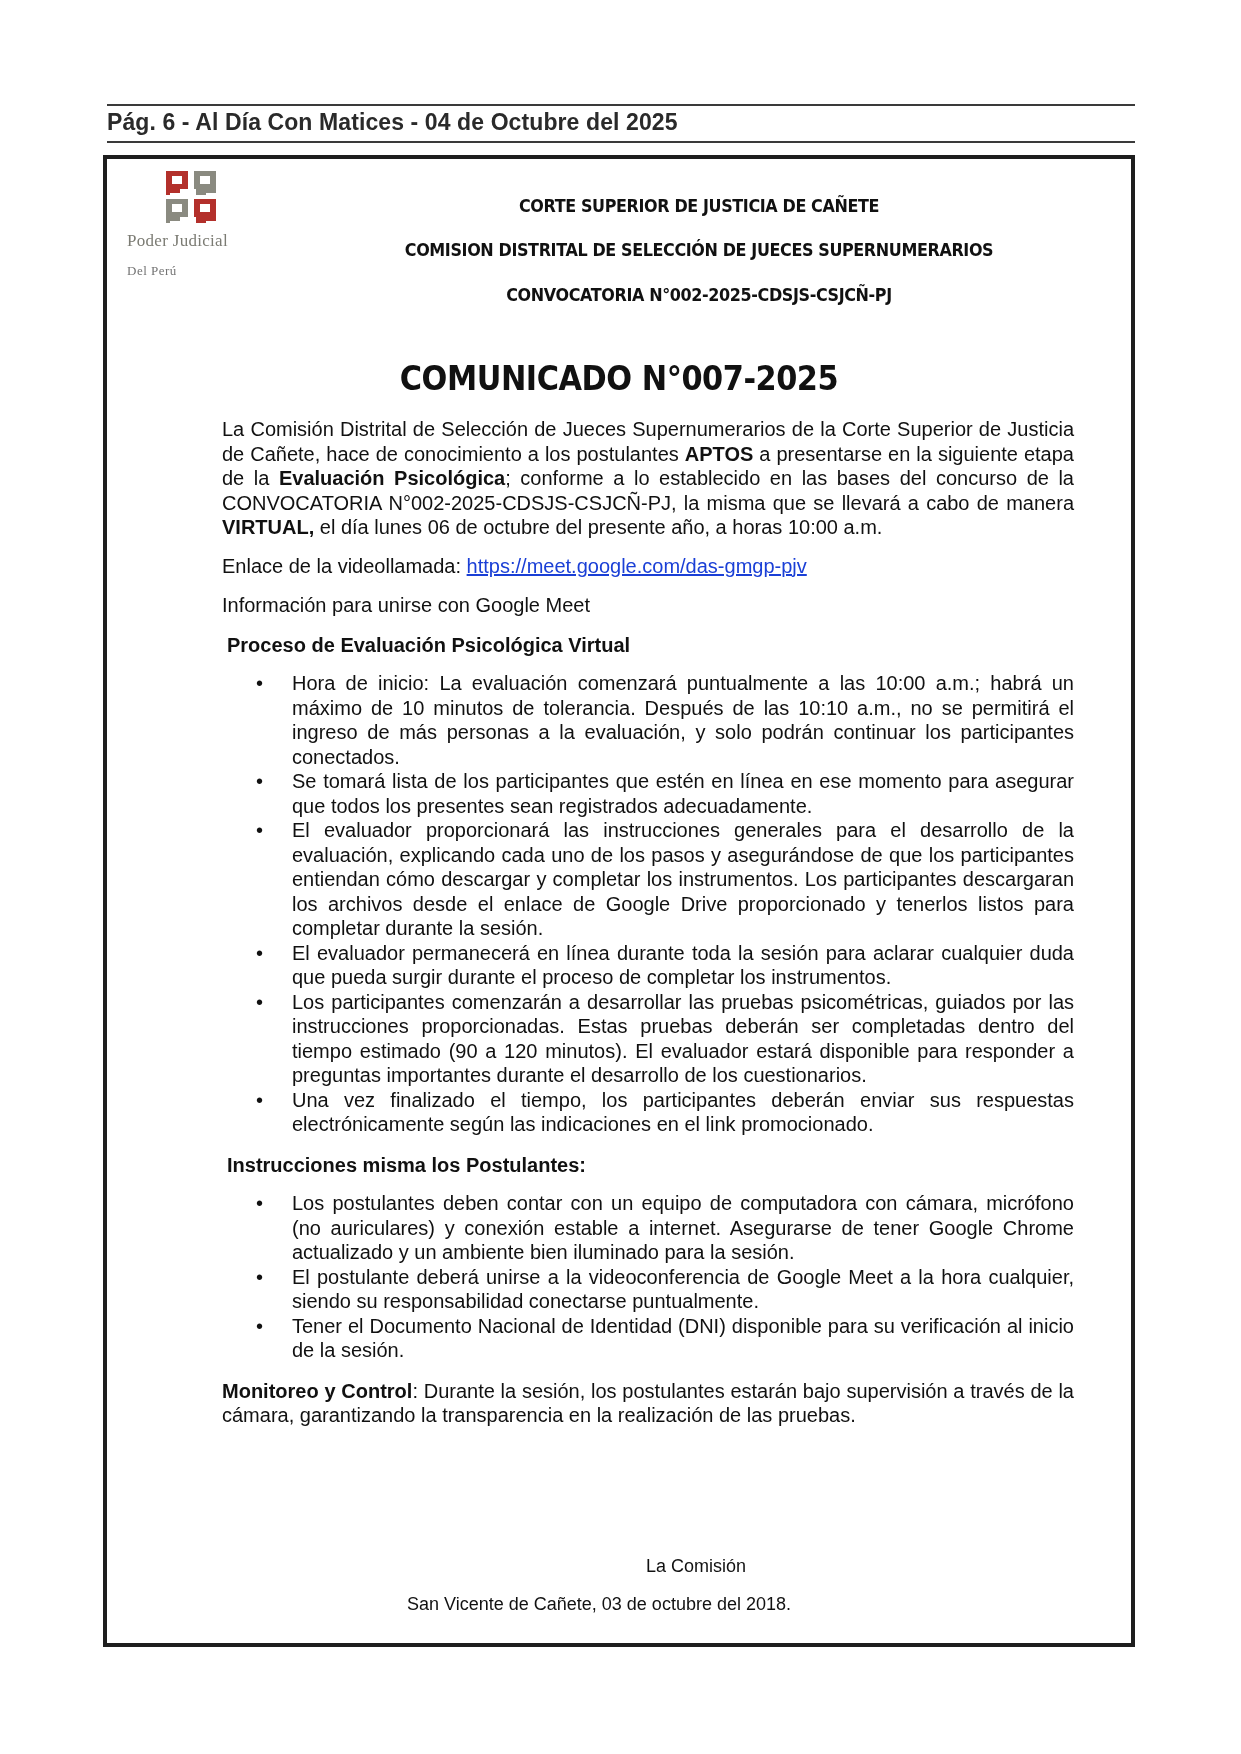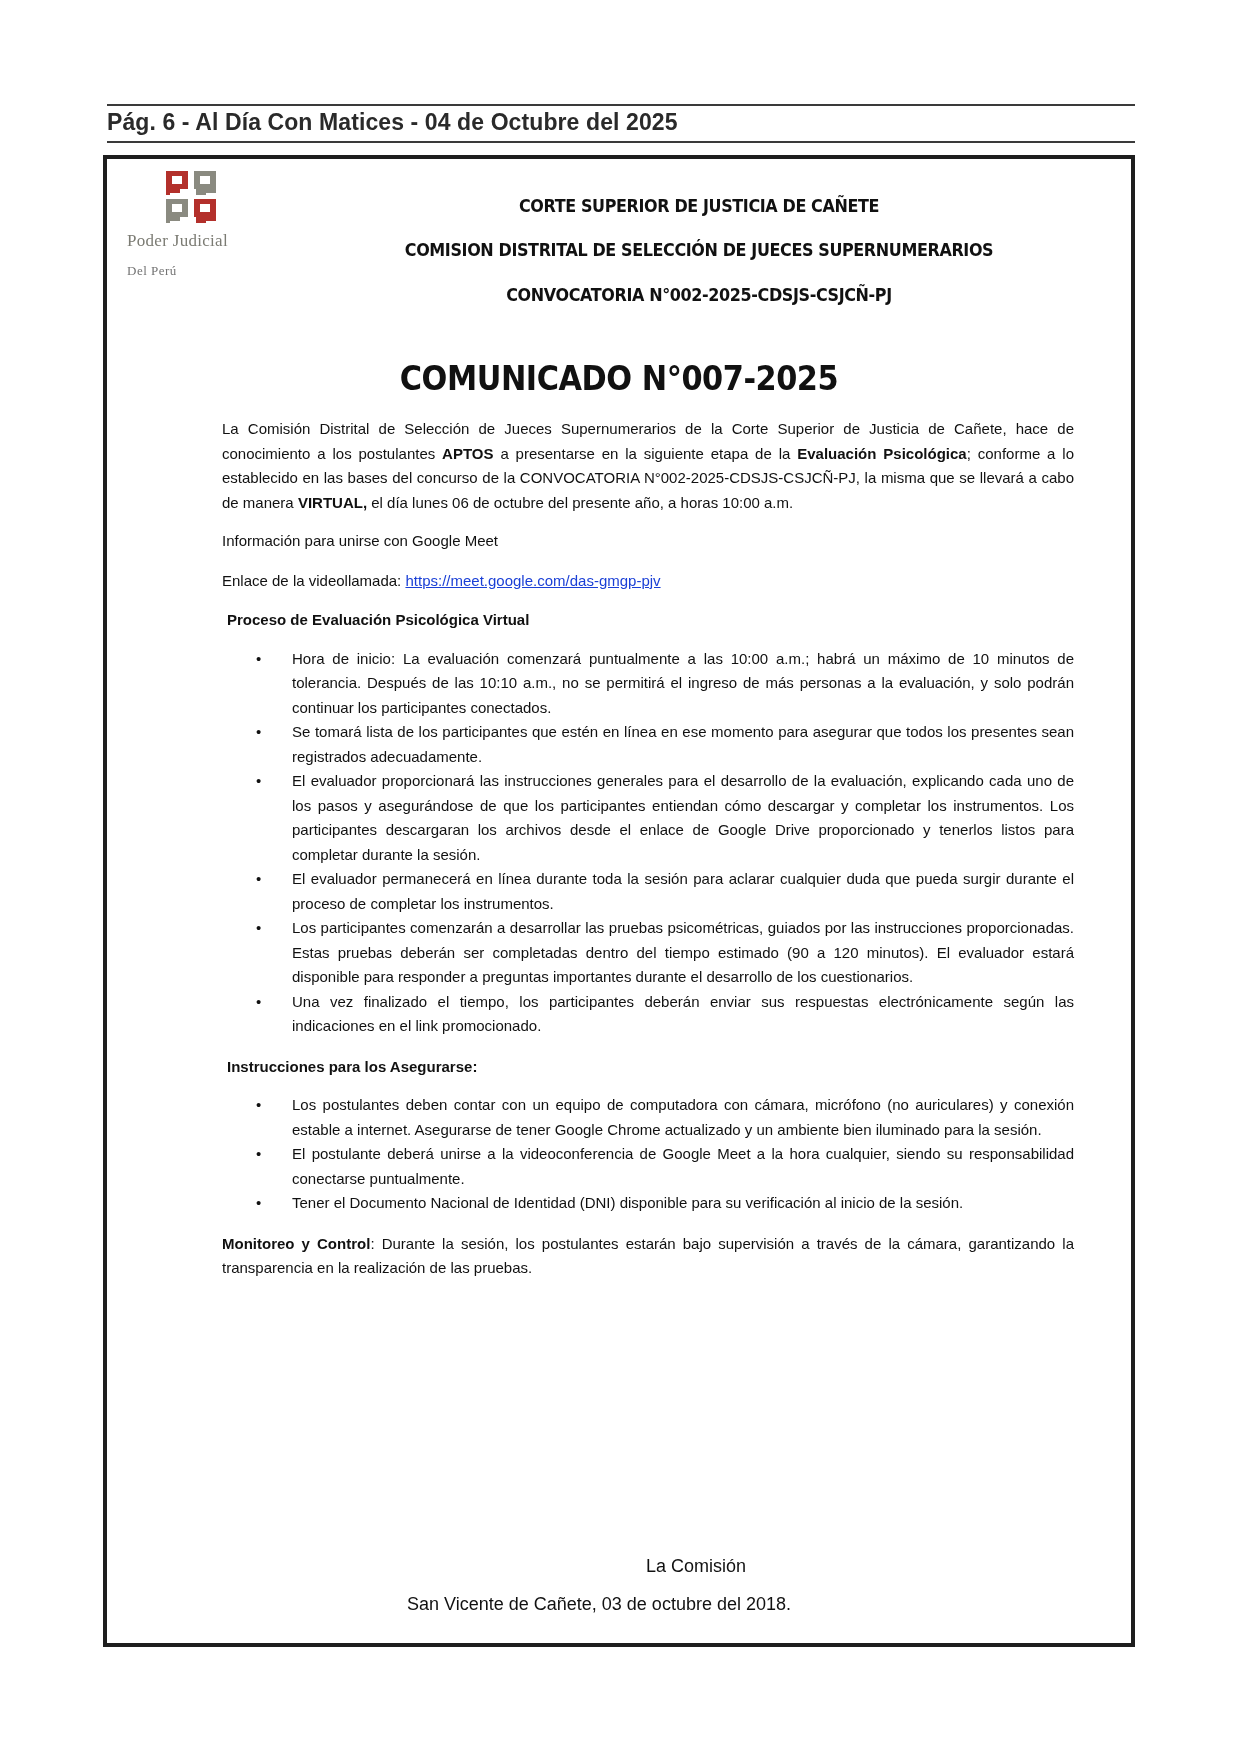--- a/index.html
+++ b/index.html
@@ -11,21 +11,21 @@
     .frame { position: absolute; left: 103px; top: 155px; width: 1024px; height: 1484px; border: 4px solid #1e1e1e; }
     .logo { position: absolute; left: 20px; top: 10px; width: 130px; text-align: left; }
     .logo svg { display: block; margin: 0 auto; }
     .logo .l1 { font-family: "Liberation Serif", serif; color: #7b7b73; font-size: 17px; margin-top: 6px; letter-spacing: 0.3px; }
     .logo .l2 { font-family: "Liberation Serif", serif; color: #737373; font-size: 13px; margin-top: 12px; letter-spacing: 0.5px; }
     .hdr { position: absolute; left: 0; width: 1024px; text-align: center; font-weight: bold; font-family: "DejaVu Sans", sans-serif; font-size: 17px; letter-spacing: -0.4px; transform: scaleX(0.94); }
     .h1 { top: 37px; left: 80px; }
     .h2 { top: 81px; left: 80px; }
     .h3 { top: 126px; left: 80px; }
     .title { position: absolute; top: 200px; left: 0; width: 1024px; text-align: center; font-weight: bold; font-size: 33px; font-family: "DejaVu Sans", sans-serif; letter-spacing: -0.5px; transform: scaleX(0.92); }
-    .content { position: absolute; left: 115px; top: 258px; width: 852px; font-size: 15px; line-height: 24.5px; }
+    .content { position: absolute; left: 115px; top: 258px; width: 852px; font-size: 20px; line-height: 24.5px; }
     .content p { margin: 0; text-align: justify; }
     .p-intro { margin-bottom: 14px !important; }
     .p-gap { margin-bottom: 15px !important; }
     .content a { color: #1a3fd6; text-decoration: underline; }
     .sec-title { font-weight: bold; margin: 0 0 14px 5px !important; }
     ul { margin: 0 0 16px 0; padding-left: 70px; list-style: none; }
     li { position: relative; text-align: justify; }
     li .bullet { position: absolute; left: -36px; top: 0; }
     .sign { position: absolute; left: 0; width: 1024px; text-align: center; font-size: 18px; }
     .sign1 { top: 1397px; left: 77px; }
@@ -57,35 +57,35 @@
 
   <div class="hdr h1">CORTE SUPERIOR DE JUSTICIA DE CAÑETE</div>
   <div class="hdr h2">COMISION DISTRITAL DE SELECCIÓN DE JUECES SUPERNUMERARIOS</div>
   <div class="hdr h3">CONVOCATORIA N°002-2025-CDSJS-CSJCÑ-PJ</div>
 
   <div class="title">COMUNICADO N°007-2025</div>
 
   <div class="content">
     <p class="p-intro"><span>La Comisión Distrital de Selección de Jueces Supernumerarios de la Corte Superior de Justicia de Cañete, hace de conocimiento a los postulantes </span><b>APTOS</b><span> a presentarse en la siguiente etapa de la </span><b>Evaluación Psicológica</b><span>; conforme a lo establecido en las bases del concurso de la CONVOCATORIA N°002-2025-CDSJS-CSJCÑ-PJ, la misma que se llevará a cabo de manera </span><b>VIRTUAL,</b><span> el día lunes 06 de octubre del presente año, a horas 10:00 a.m.</span></p>
 
+    <p class="p-gap"><span>Enlace de la videollamada: </span><a>https://meet.google.com/das-gmgp-pjv</a></p>
+
     <p class="p-gap">Información para unirse con Google Meet</p>
-
-    <p class="p-gap"><span>Enlace de la videollamada: </span><a>https://meet.google.com/das-gmgp-pjv</a></p>
 
     <p class="sec-title">Proceso de Evaluación Psicológica Virtual</p>
     <ul>
       <li><span class="bullet">•</span><span>Hora de inicio: La evaluación comenzará puntualmente a las 10:00 a.m.; habrá un máximo de 10 minutos de tolerancia. Después de las 10:10 a.m., no se permitirá el ingreso de más personas a la evaluación, y solo podrán continuar los participantes conectados.</span></li>
       <li><span class="bullet">•</span><span>Se tomará lista de los participantes que estén en línea en ese momento para asegurar que todos los presentes sean registrados adecuadamente.</span></li>
       <li><span class="bullet">•</span><span>El evaluador proporcionará las instrucciones generales para el desarrollo de la evaluación, explicando cada uno de los pasos y asegurándose de que los participantes entiendan cómo descargar y completar los instrumentos. Los participantes descargaran los archivos desde el enlace de Google Drive proporcionado y tenerlos listos para completar durante la sesión.</span></li>
       <li><span class="bullet">•</span><span>El evaluador permanecerá en línea durante toda la sesión para aclarar cualquier duda que pueda surgir durante el proceso de completar los instrumentos.</span></li>
       <li><span class="bullet">•</span><span>Los participantes comenzarán a desarrollar las pruebas psicométricas, guiados por las instrucciones proporcionadas. Estas pruebas deberán ser completadas dentro del tiempo estimado (90 a 120 minutos). El evaluador estará disponible para responder a preguntas importantes durante el desarrollo de los cuestionarios.</span></li>
       <li><span class="bullet">•</span><span>Una vez finalizado el tiempo, los participantes deberán enviar sus respuestas electrónicamente según las indicaciones en el link promocionado.</span></li>
     </ul>
 
-    <p class="sec-title">Instrucciones para los Asegurarse:</p>
+    <p class="sec-title">Instrucciones misma los Postulantes:</p>
     <ul>
       <li><span class="bullet">•</span><span>Los postulantes deben contar con un equipo de computadora con cámara, micrófono (no auriculares) y conexión estable a internet. Asegurarse de tener Google Chrome actualizado y un ambiente bien iluminado para la sesión.</span></li>
       <li><span class="bullet">•</span><span>El postulante deberá unirse a la videoconferencia de Google Meet a la hora cualquier, siendo su responsabilidad conectarse puntualmente.</span></li>
       <li><span class="bullet">•</span><span>Tener el Documento Nacional de Identidad (DNI) disponible para su verificación al inicio de la sesión.</span></li>
     </ul>
 
     <p class="p-gap"><b>Monitoreo y Control</b><span>: Durante la sesión, los postulantes estarán bajo supervisión a través de la cámara, garantizando la transparencia en la realización de las pruebas.</span></p>
 
   </div>
 

